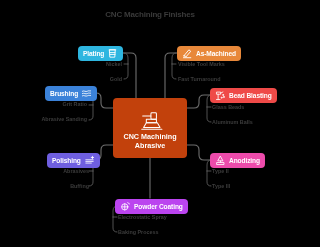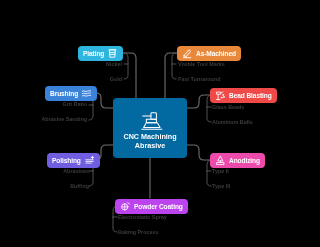--- a/index.html
+++ b/index.html
@@ -30,21 +30,21 @@
   .wires{
     position:absolute;left:0;top:0;
     width:300px;height:247px;
     pointer-events:none;
   }
   
   .center-node{
     position:absolute;
     left:113px;top:98px;
     width:74px;height:60px;
-    background:#0369a1;
+    background:#c2410c;
     border-radius:4px;
     display:flex;
     flex-direction:column;
     align-items:center;
     justify-content:center;
     box-sizing:border-box;
     padding-top:4px;
   }
   .center-icon{
     width:26px;height:22px;
@@ -93,20 +93,21 @@
     white-space:nowrap;
   }
   .sub.r{text-align:left;}
   .sub.l{text-align:right;}
 </style>
 </head>
 <body>
 
 <div id="canvas">
 
+  <div class="title">CNC Machining Finishes</div>
 
   <svg class="wires" viewBox="0 0 300 247">
     <g fill="none" stroke="#6e6e6e" stroke-width="1.1" stroke-linecap="round" stroke-linejoin="round">
 
       <path d="M136,98 L136,58 Q136,53 131,53 L123,53"></path>
 
       <path d="M165,98 L165,58 Q165,53 170,53 L177,53"></path>
 
       <path d="M113,108 L106,108 Q101,108 101,103 L101,98 Q101,93 96,93 L90,93"></path>
 

